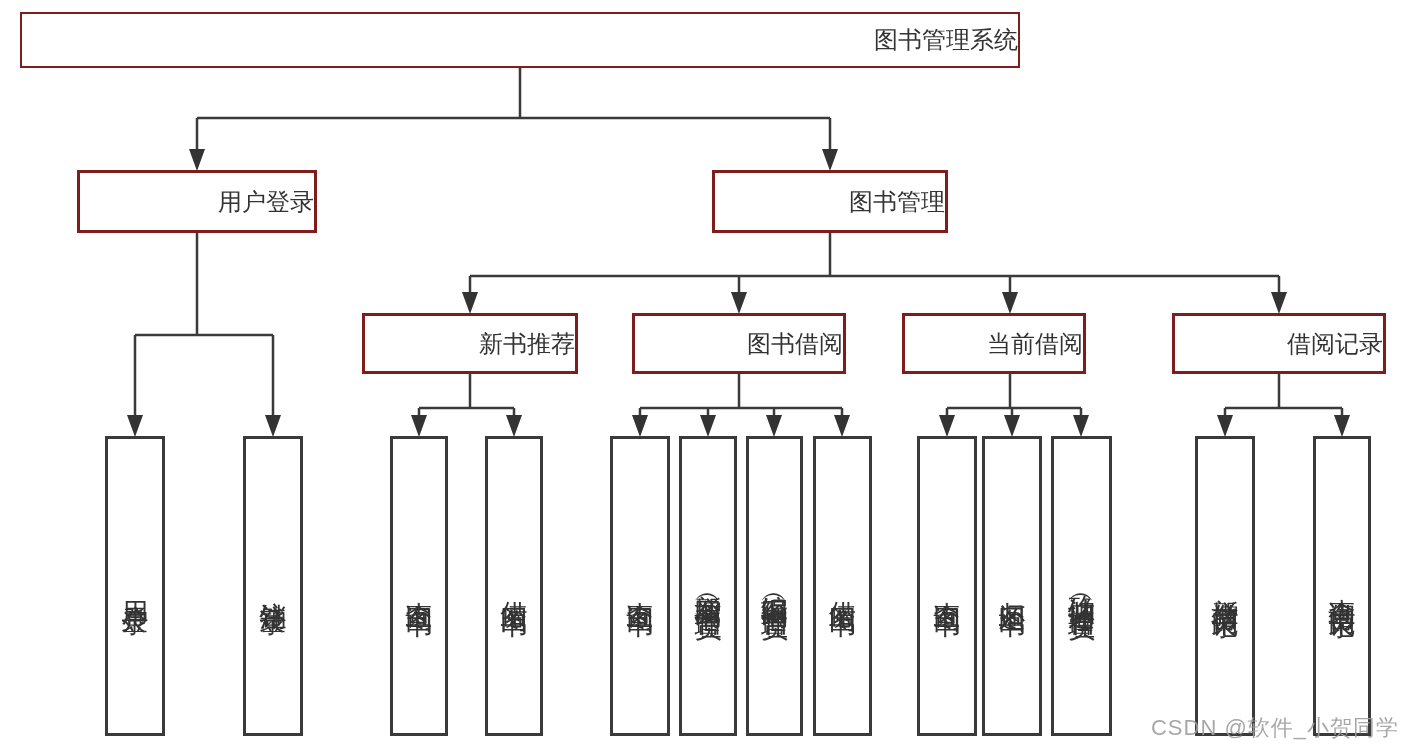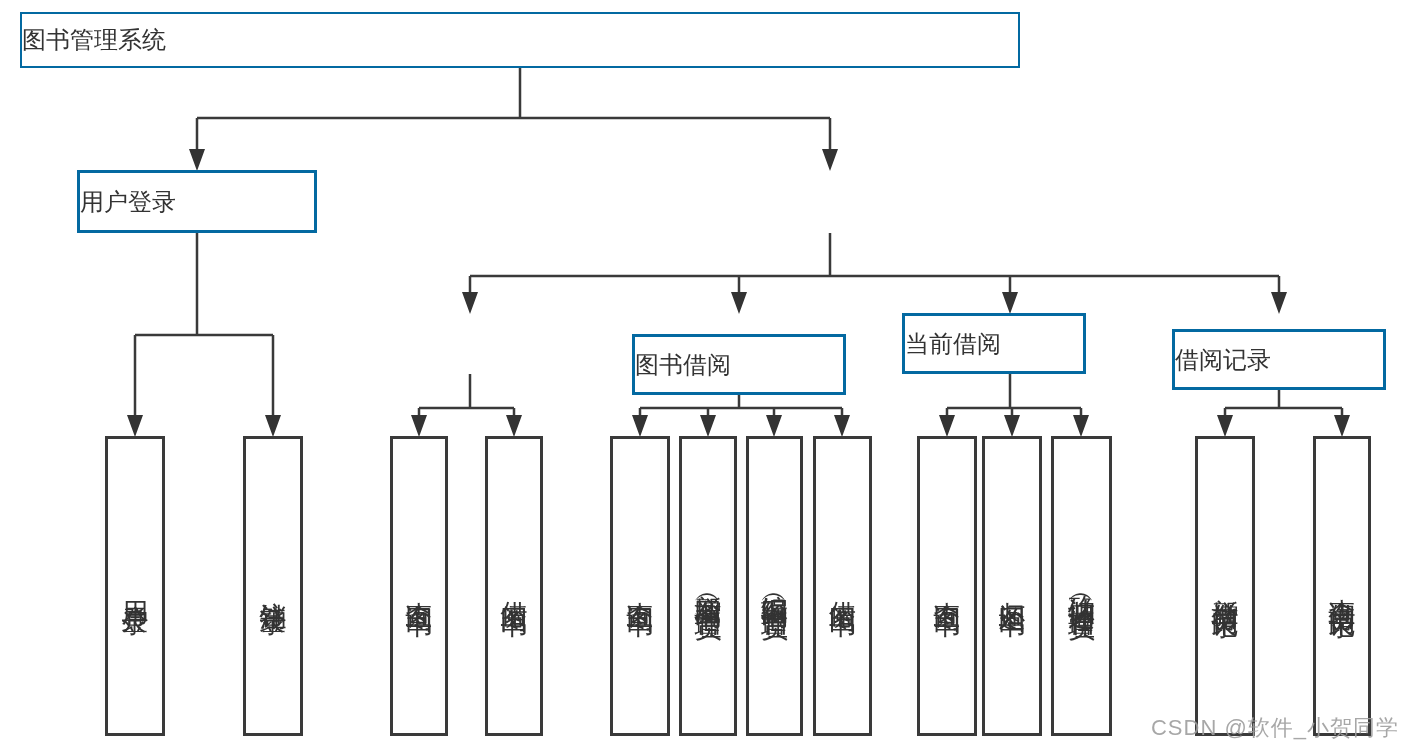--- a/index.html
+++ b/index.html
@@ -5,21 +5,21 @@
   html,body { margin:0; padding:0; background:#fff; }
   .canvas {
     position:relative; width:1405px; height:747px; background:#ffffff;
     font-family:"Liberation Sans", sans-serif; overflow:hidden;
   }
   .wires { position:absolute; left:0; top:0; }
   .wire { fill:none; stroke:#3a3a3a; stroke-width:2.5px; }
   .arrowheads { fill:#333333; stroke:none; }
   .node {
     position:absolute; box-sizing:border-box; background:#ffffff;
-    border:3px solid #0369a1; display:flex; align-items:center; justify-content:flex-start;
+    border:3px solid #7f1d1d; display:flex; align-items:center; justify-content:flex-end;
     font-size:24px; color:#333333; white-space:nowrap;
   }
   .node.root { border-width:2px; }
   .leaf {
     position:absolute; top:436px; height:300px; box-sizing:border-box;
     background:#ffffff; border:3px solid #3a3a3a;
     writing-mode:vertical-rl; display:flex; align-items:center; justify-content:center;
     font-size:27px; letter-spacing:3px; color:#333333;
   }
   .watermark {
@@ -54,28 +54,34 @@
       M1334 415 L1350 415 L1342 437 Z"></path>
   </svg>
 
   <div class="node root" style="left:20px; top:12px; width:1000px; height:56px;">
     <span>图书管理系统</span>
   </div>
 
   <div class="node" style="left:77px; top:170px; width:240px; height:63px;">
     <span>用户登录</span>
   </div>
+  <div class="node" style="left:712px; top:170px; width:236px; height:63px;">
+    <span>图书管理</span>
+  </div>
 
-  <div class="node" style="left:632px; top:313px; width:214px; height:61px;margin-top:21px;">
+  <div class="node" style="left:362px; top:313px; width:216px; height:61px;">
+    <span>新书推荐</span>
+  </div>
+  <div class="node" style="left:632px; top:313px; width:214px; height:61px;">
     <span>图书借阅</span>
   </div>
   <div class="node" style="left:902px; top:313px; width:184px; height:61px;">
     <span>当前借阅</span>
   </div>
-  <div class="node" style="left:1172px; top:313px; width:214px; height:61px;margin-top:16px;">
+  <div class="node" style="left:1172px; top:313px; width:214px; height:61px;">
     <span>借阅记录</span>
   </div>
 
   <div class="leaf" style="left:105px; width:60px;">
     <span>用户登录</span>
   </div>
   <div class="leaf" style="left:243px; width:60px;">
     <span>注销登录</span>
   </div>
 

